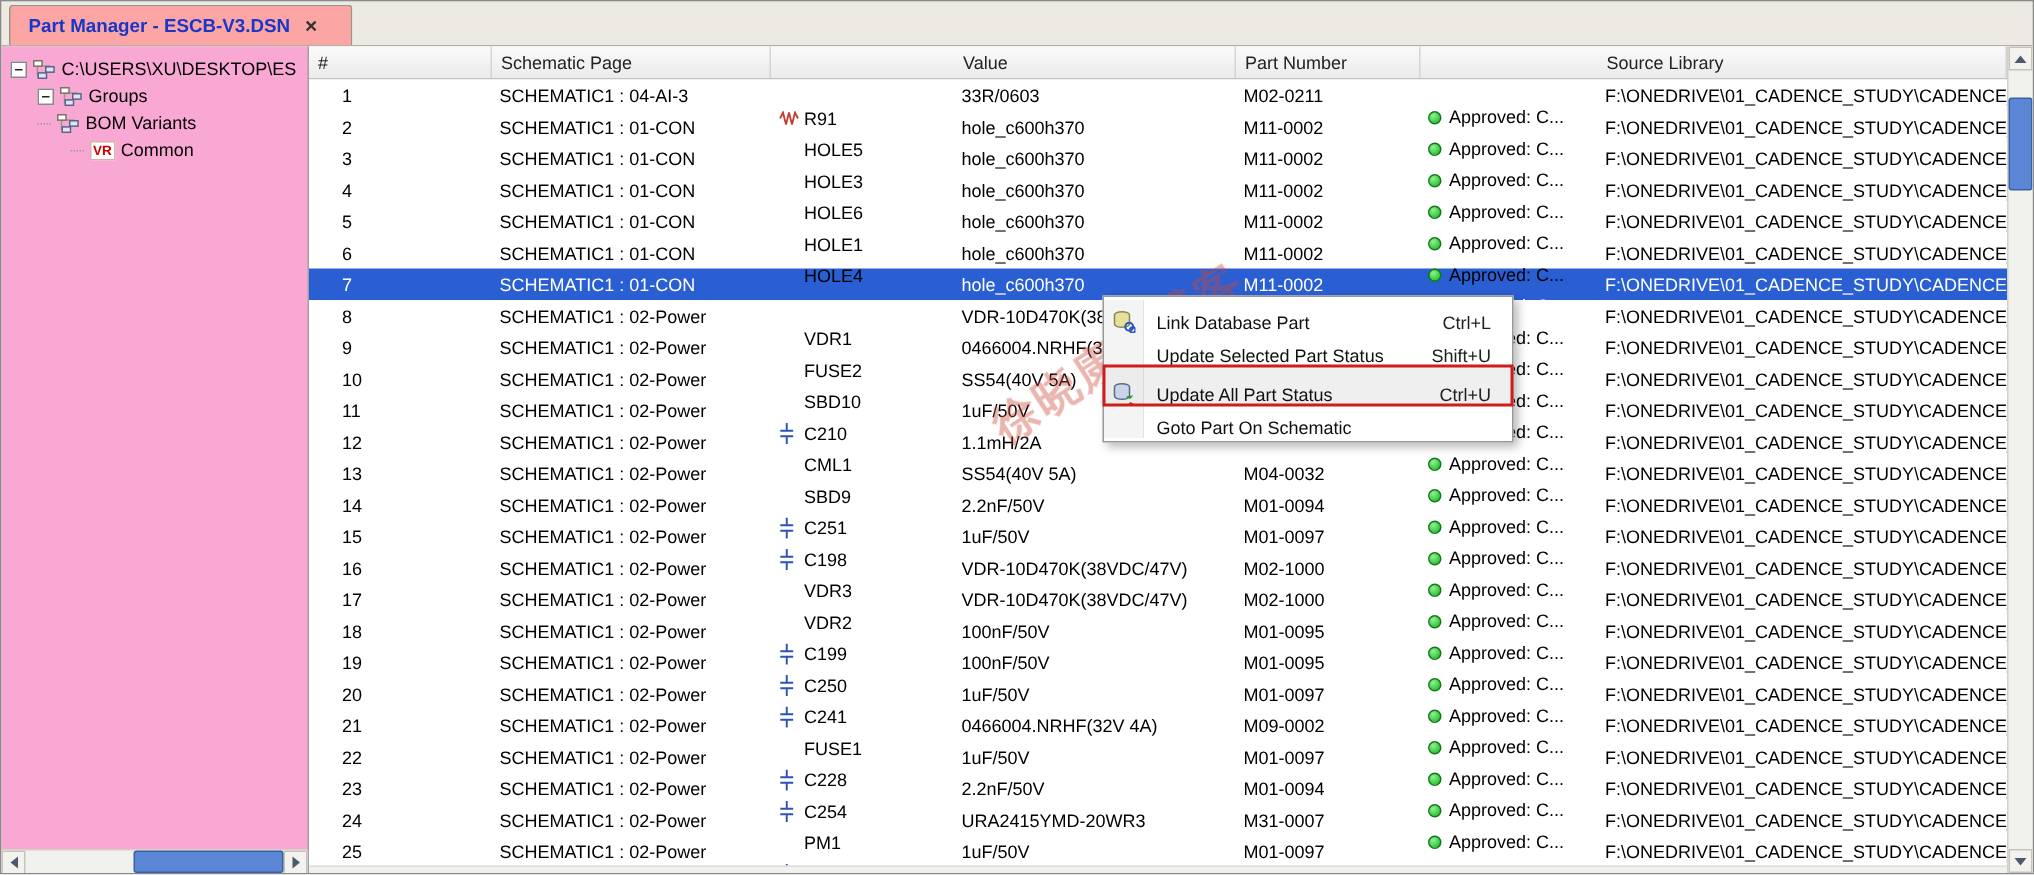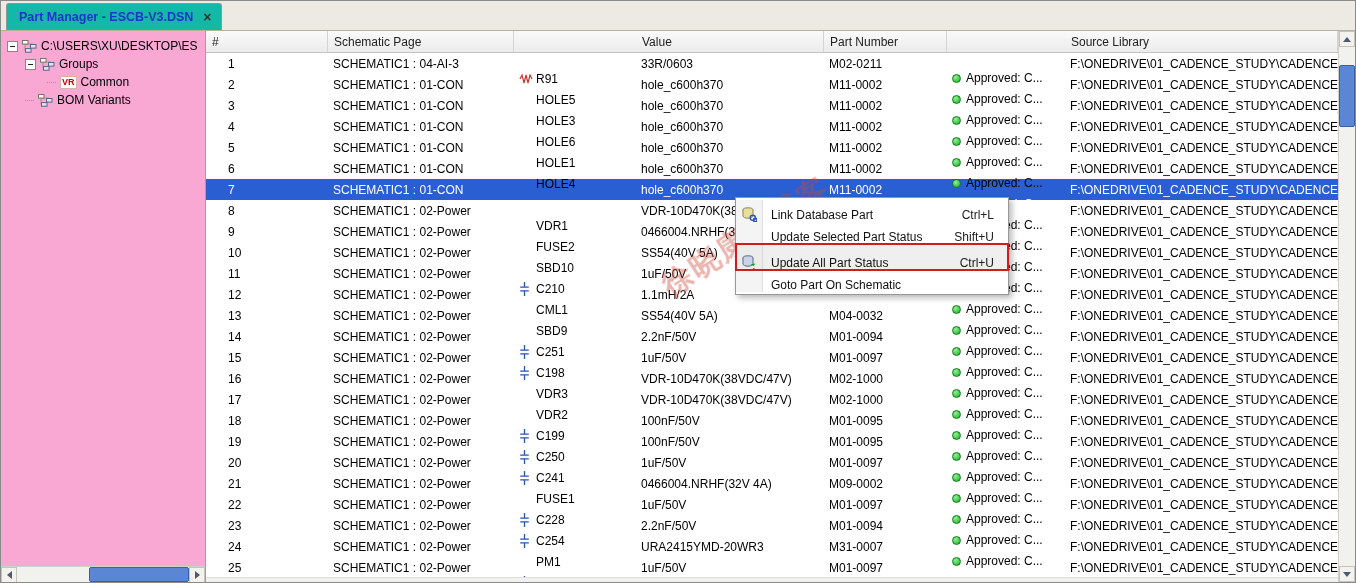--- a/index.html
+++ b/index.html
@@ -3,21 +3,21 @@
 <meta charset="utf-8">
 <style>
   * { box-sizing: border-box; margin: 0; padding: 0; }
   html,body { width:1356px; height:583px; overflow:hidden; }
   body { font-family:"Liberation Sans", sans-serif; font-size:12px; color:#000; background:#fff; }
 
   .window { width:1356px; height:583px; border:1px solid #8a8a8a; display:flex; flex-direction:column; background:#fff; overflow:hidden; }
 
   
   .tabbar { flex:0 0 30px; background:#eceae3; border-bottom:1px solid #b3b0a4; display:flex; align-items:flex-end; padding-left:5px; }
-  .tab { height:27px; background:#14b8a6; border:1px solid #97948a; border-bottom:none; border-radius:3px 3px 0 0; display:flex; align-items:center; gap:10px; padding:0 9px 0 12px; }
+  .tab { height:27px; background:#fca5a5; border:1px solid #97948a; border-bottom:none; border-radius:3px 3px 0 0; display:flex; align-items:center; gap:10px; padding:0 22px 0 12px; }
   .tab-title { color:#1a36c8; font-weight:bold; font-size:12.5px; white-space:nowrap; }
   .tab-close { color:#333; font-size:14px; font-weight:bold; line-height:1; cursor:default; }
 
   .content { flex:1; display:flex; min-height:0; }
 
   
   .tree { flex:0 0 205px; width:205px; border-right:1px solid #a0a0a0; background:#f9a8d4; position:relative; overflow:hidden; padding-top:6px; }
   .tree-row { display:flex; align-items:center; height:18px; gap:4px; white-space:nowrap; }
   .expander { width:11px; height:11px; border:1px solid #888; background:#fff; position:relative; flex:0 0 11px; }
   .expander::after { content:""; position:absolute; left:2px; right:2px; top:4px; height:1px; background:#222; }
@@ -108,37 +108,37 @@
         <span class="ticon">
           <svg width="15" height="13" viewBox="0 0 15 13">
               <path d="M3 4v6.5M3 10.5h1M3 4h8v1" stroke="#9a968a" fill="none"></path>
               <rect x="0.5" y="0.5" width="5.5" height="3.6" fill="#fffef3" stroke="#77746a"></rect>
               <rect x="8.5" y="4.5" width="5.5" height="3.6" fill="#dfe5f2" stroke="#58648a"></rect>
               <rect x="3.5" y="8.6" width="5.5" height="3.6" fill="#dfe5f2" stroke="#58648a"></rect>
             </svg>
         </span>
         <span class="tree-label">Groups</span>
       </div>
-      <div class="tree-row" style="padding-left:46px">
-        <span class="tree-stub"></span>
-        <span class="vr-badge">VR</span>
-        <span class="tree-label">Common</span>
-      </div>
       <div class="tree-row" style="padding-left:24px">
         <span class="tree-stub"></span>
         <span class="ticon">
           <svg width="15" height="13" viewBox="0 0 15 13">
               <path d="M3 4v6.5M3 10.5h1M3 4h8v1" stroke="#9a968a" fill="none"></path>
               <rect x="0.5" y="0.5" width="5.5" height="3.6" fill="#fffef3" stroke="#77746a"></rect>
               <rect x="8.5" y="4.5" width="5.5" height="3.6" fill="#dfe5f2" stroke="#58648a"></rect>
               <rect x="3.5" y="8.6" width="5.5" height="3.6" fill="#dfe5f2" stroke="#58648a"></rect>
             </svg>
         </span>
         <span class="tree-label">BOM Variants</span>
       </div>
+      <div class="tree-row" style="padding-left:46px">
+        <span class="tree-stub"></span>
+        <span class="vr-badge">VR</span>
+        <span class="tree-label">Common</span>
+      </div>
 
       <div class="hscroll">
         <div class="sbtn">
             <i class="tri tri-left"></i>
           </div>
         <div class="htrack">
             <div class="hthumb"></div>
           </div>
         <div class="sbtn">
             <i class="tri tri-right"></i>

